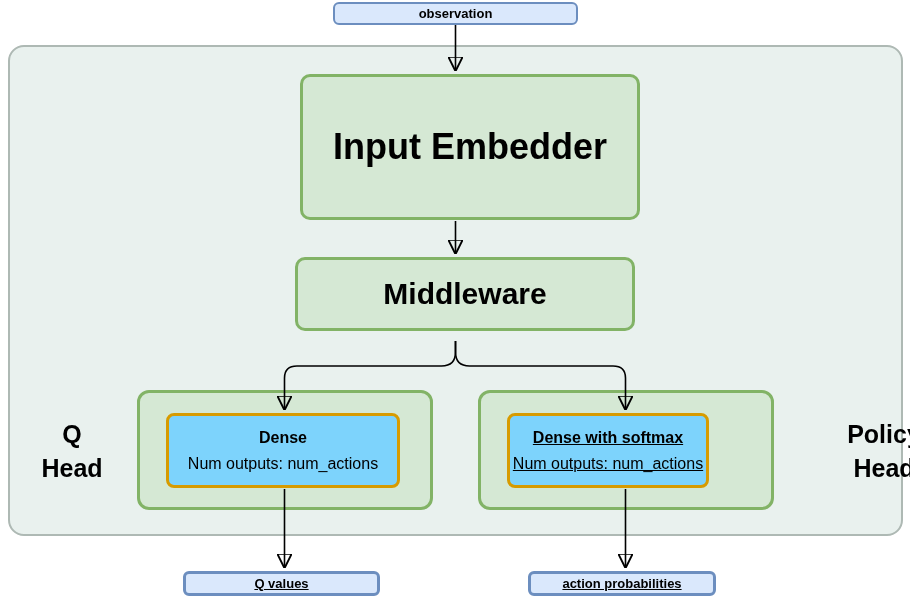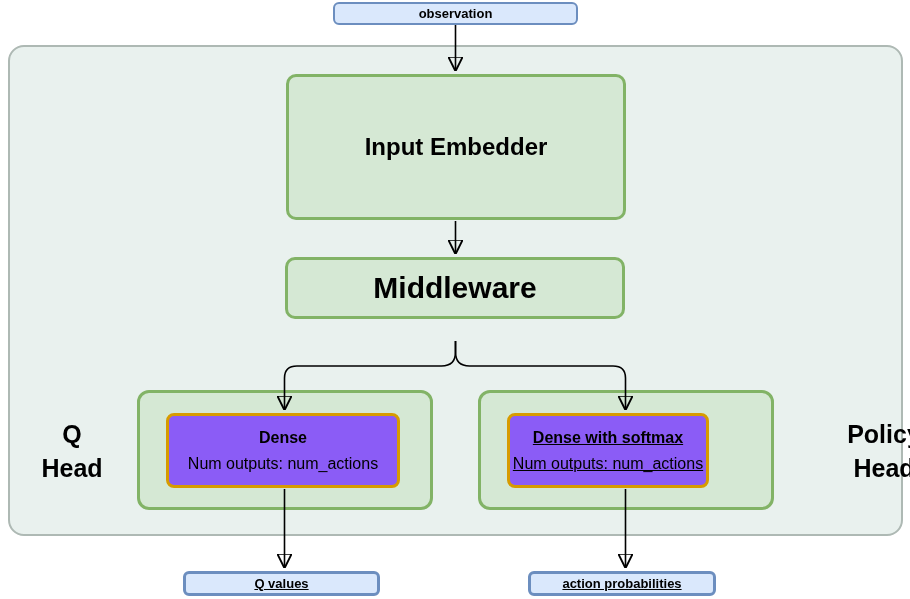--- a/index.html
+++ b/index.html
@@ -46,34 +46,34 @@
   .io-box.thick { border-width: 3px; text-decoration: underline; }
   .box-observation { left: 333px; top: 2px;  width: 245px; height: 23px; }
   .box-qvalues     { left: 183px; top: 571px; width: 197px; height: 25px; }
   .box-actionprobs { left: 528px; top: 571px; width: 188px; height: 25px; }
   
   .green-box {
     background: #d5e8d4;
     border: 3px solid #82b366;
     border-radius: 10px;
   }
-  .box-input-embedder { left: 286px; top: 74px;  width: 340px; height: 146px; font-size: 24px; }
-  .box-middleware     { left: 285px; top: 257px; width: 340px; height: 62px;  font-size: 30px; }
+  .box-input-embedder { left: 300px; top: 74px;  width: 340px; height: 146px; font-size: 36px; }
+  .box-middleware     { left: 295px; top: 257px; width: 340px; height: 74px;  font-size: 30px; }
   .head-container {
     position: absolute;
     box-sizing: border-box;
     background: #d5e8d4;
     border: 3px solid #82b366;
     border-radius: 12px;
   }
   .q-head-container      { left: 137px; top: 390px; width: 296px; height: 120px; }
   .policy-head-container { left: 478px; top: 390px; width: 296px; height: 120px; }
   
   .orange-box {
-    background: #8b5cf6;
+    background: #7dd3fc;
     border: 3px solid #d79b00;
     border-radius: 8px;
     flex-direction: column;
     line-height: 26px;
     font-size: 16px;
   }
   .box-dense-q      { left: 166px; top: 413px; width: 234px; height: 75px; }
   .box-dense-policy { left: 507px; top: 413px; width: 202px; height: 75px; text-decoration: underline; }
   .orange-box .title { font-weight: bold; }
   .orange-box .subtitle { font-weight: normal; }

